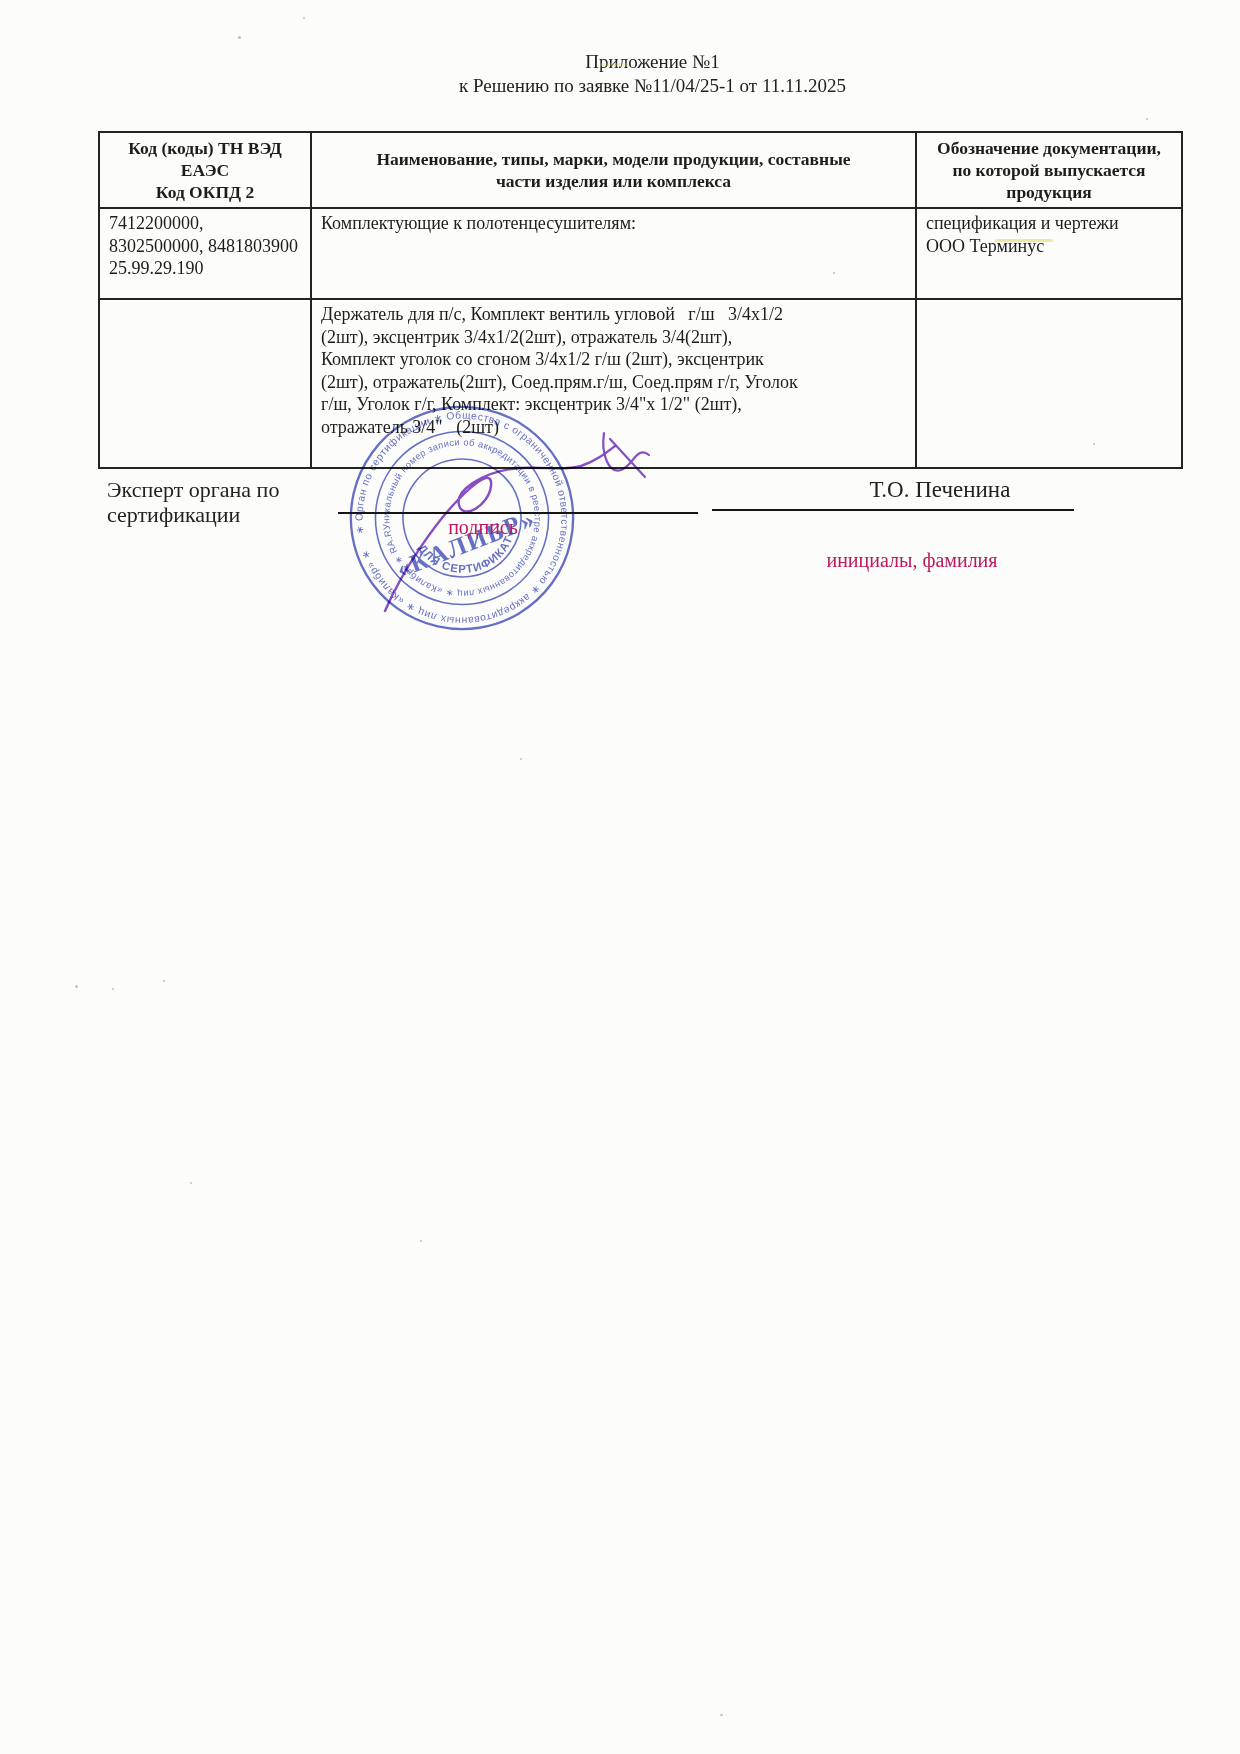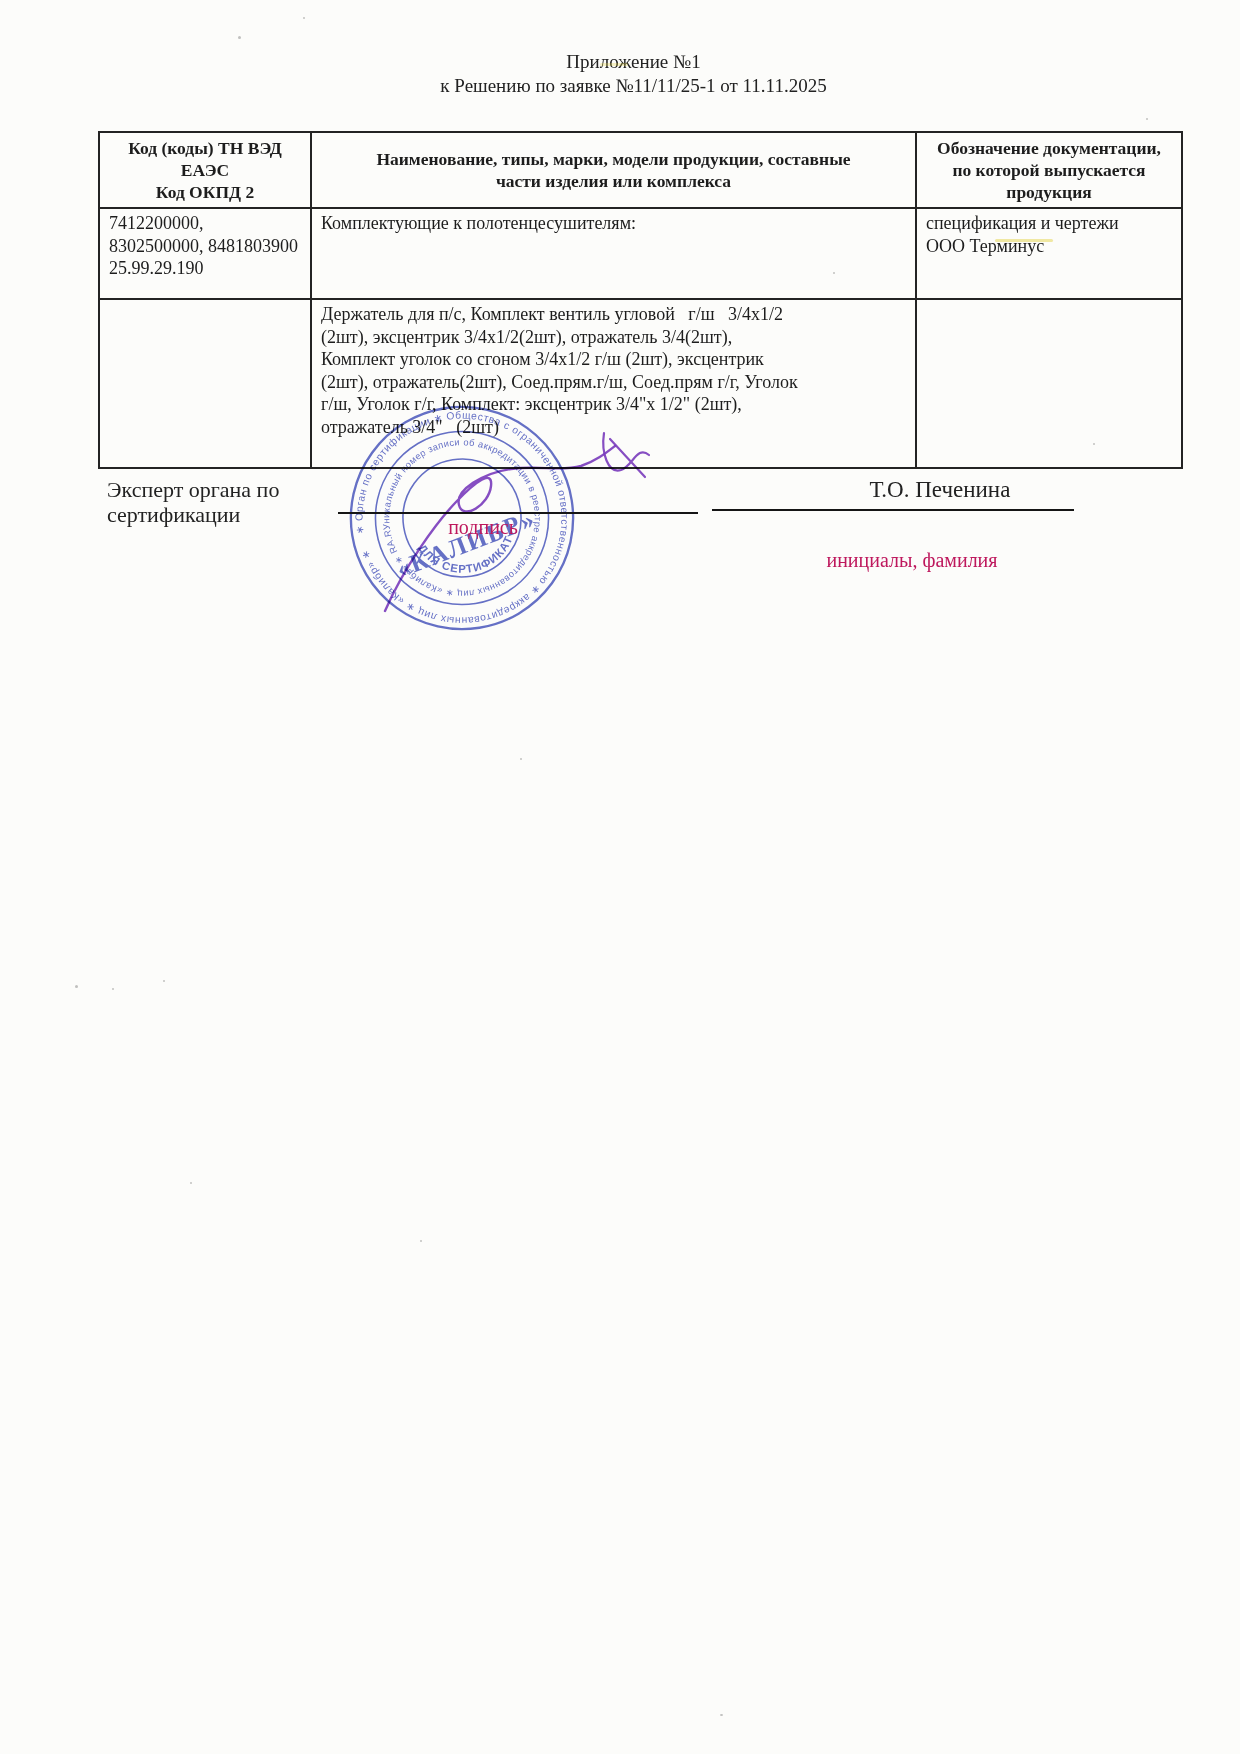--- a/index.html
+++ b/index.html
@@ -8,21 +8,21 @@
     position:relative;
     width:1240px;height:1754px;
     margin:0 auto;
     background:#fcfcfa;
     font-family:"Liberation Serif", serif;
     color:#1d1d1d;
     overflow:hidden;
   }
   
   .title{
-    position:absolute;left:92px;top:50px;width:1083px;
+    position:absolute;left:111px;top:50px;width:1083px;
     text-align:center;font-size:19px;line-height:23.5px;color:#222;
   }
   
   table.products{
     position:absolute;left:98px;top:131px;width:1083px;
     border-collapse:collapse;table-layout:fixed;
   }
   table.products th, table.products td{
     border:2px solid #232323;
     font-family:"Liberation Serif", serif;
@@ -77,21 +77,21 @@
   .speck{position:absolute;border-radius:50%;background:rgba(80,80,80,.35);}
   .streak{position:absolute;background:#e3d44a;opacity:.5;border-radius:2px;}
 </style>
 </head>
 <body>
 
 <div class="page">
 
   <div class="title">
     <div>Приложение №1</div>
-    <div>к Решению по заявке №11/11/25-1 от 11.11.2025</div>
+    <div>к Решению по заявке №11/04/25-1 от 11.11.2025</div>
   </div>
 
   <table class="products">
     <colgroup>
       <col style="width:212px">
       <col style="width:605px">
       <col style="width:266px">
     </colgroup>
     <thead>
       <tr class="hrow">

